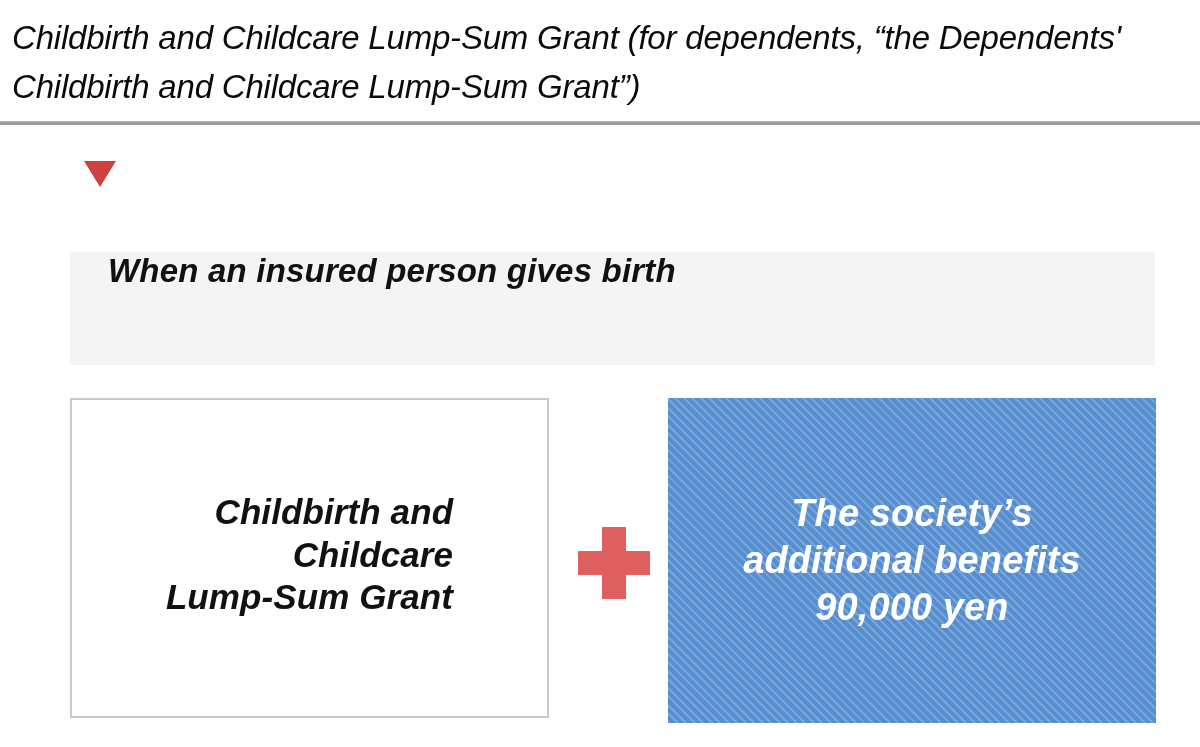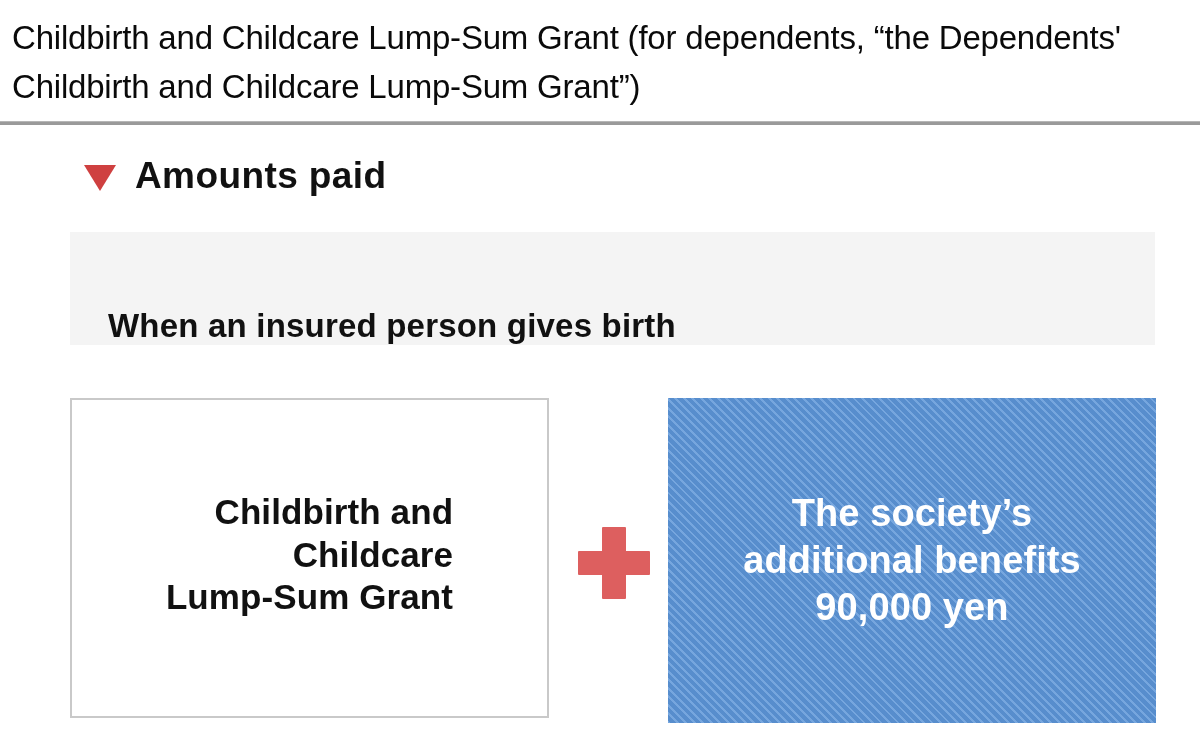--- a/index.html
+++ b/index.html
@@ -14,20 +14,21 @@
     overflow: hidden;
     font-family: "Liberation Sans", sans-serif;
     color: #000000;
     -webkit-font-smoothing: antialiased;
   }
 
   .page {
     position: relative;
     width: 1200px;
     height: 747px;
+    font-style: italic;
   }
 
   
   .doc-title {
     position: absolute;
     left: 12px;
     top: 14px;
     width: 1180px;
     font-size: 33px;
     line-height: 1.48;
@@ -70,27 +71,27 @@
     font-weight: 700;
     letter-spacing: 0.4px;
     color: #111111;
     line-height: 1;
   }
 
   
   .banner {
     position: absolute;
     left: 70px;
-    top: 232px;
+    top: 252px;
     width: 1085px;
     height: 113px;
     background: #f4f4f4;
     box-sizing: border-box;
     display: flex;
-    align-items: flex-end;
+    align-items: flex-start;
   }
   .banner-text {
     margin-left: 38px;
     font-size: 33px;
     font-weight: 700;
     letter-spacing: 0.2px;
     color: #111111;
   }
 
   
@@ -206,21 +207,20 @@
 <body>
 
 <div class="page">
 
   <div class="doc-title">Childbirth and Childcare Lump-Sum Grant (for dependents, “the Dependents' Childbirth and Childcare Lump-Sum Grant”)</div>
 
   <div class="title-rule"></div>
 
   <div class="section-heading">
     <span class="tri-marker"></span>
-    <span class="section-heading-label">Amounts paid</span>
   </div>
 
   <div class="banner">
     <span class="banner-text">When an insured person gives birth</span>
   </div>
 
   <div class="amount-row">
 
     <div class="grant-card">
       <div class="grant-card-title">Childbirth and

